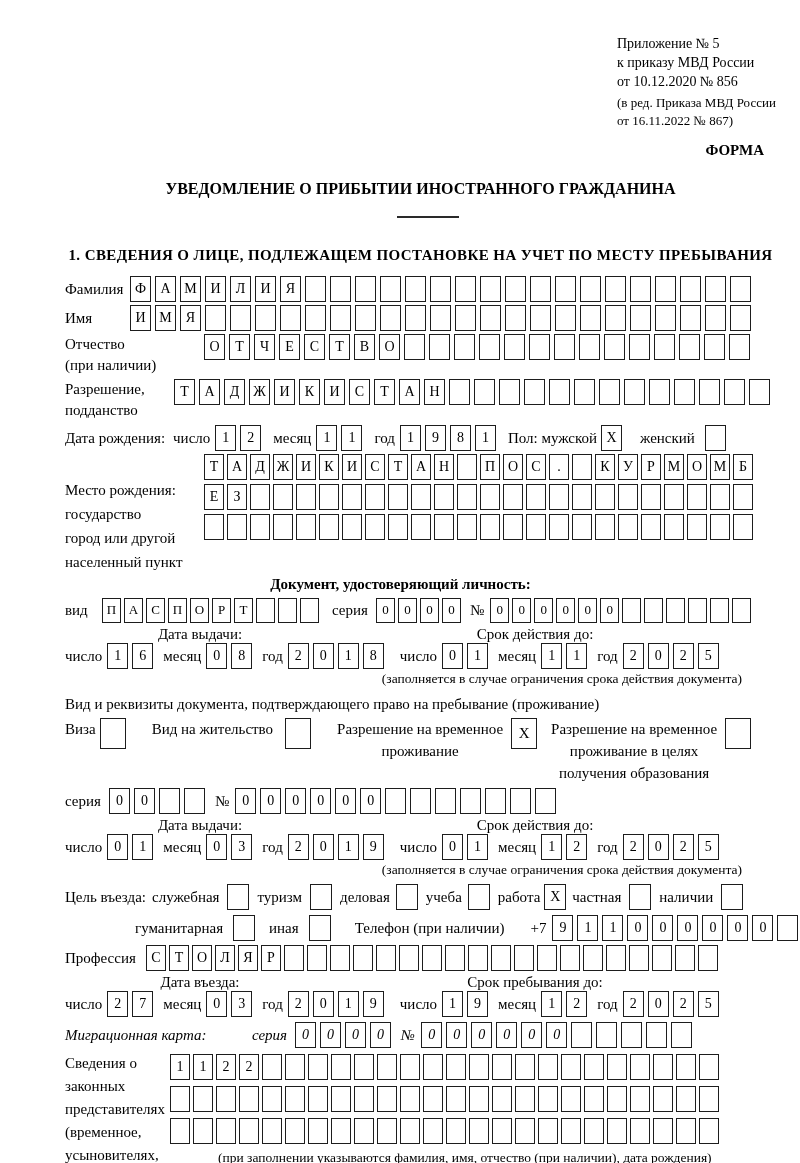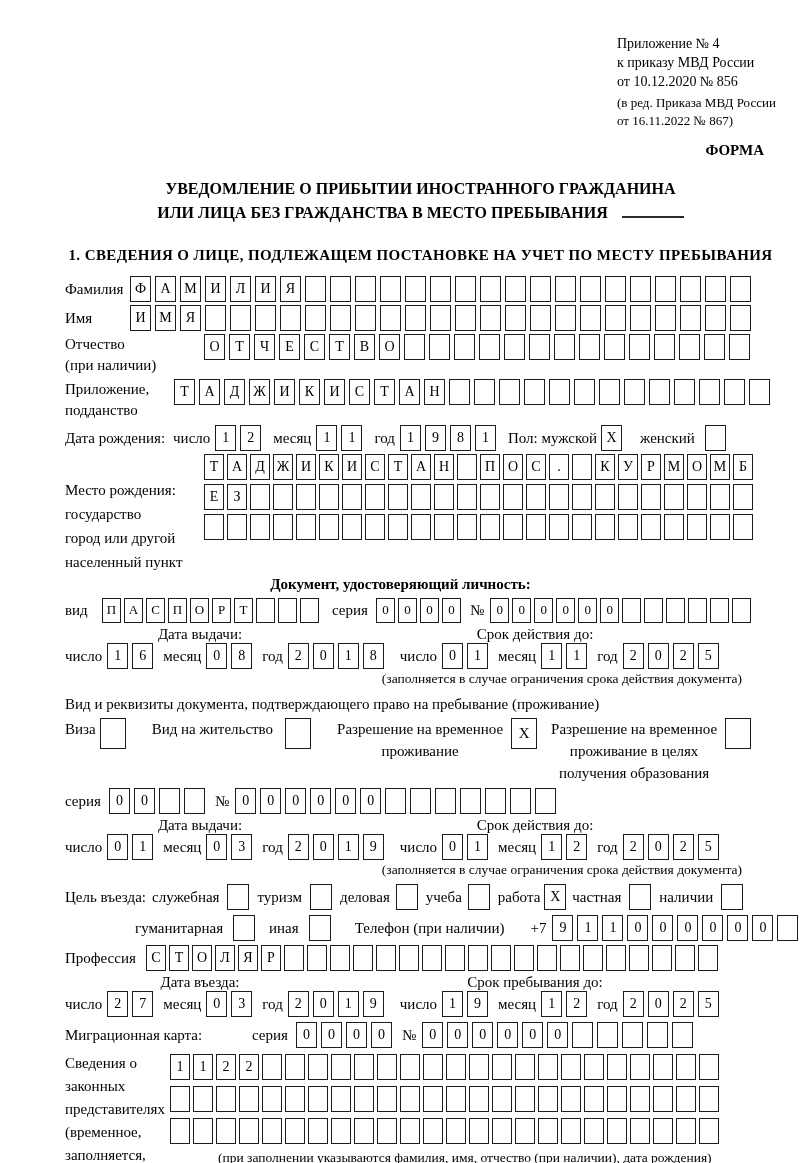--- a/index.html
+++ b/index.html
@@ -55,34 +55,34 @@
   .lblcol { line-height:24px; font-size:15px; flex:none;margin-top:24px; }
   .lblcol6 { line-height:23px; font-size:15px; flex:none; }
   .footnote { font-size:13.5px; margin-left:154px; margin-top:2px; }
 </style>
 </head>
 <body>
 
 <div class="page">
 
   <div class="hdr">
-    <div>Приложение № 4</div>
+    <div>Приложение № 5</div>
     <div>к приказу МВД России</div>
     <div>от 10.12.2020 № 856</div>
     <div class="hdr-sub">
       <div>(в ред. Приказа МВД России</div>
       <div>от 16.11.2022 № 867)</div>
     </div>
   </div>
 
   <div class="forma">ФОРМА</div>
 
   <div class="title">
     <div>УВЕДОМЛЕНИЕ О ПРИБЫТИИ ИНОСТРАННОГО ГРАЖДАНИНА</div>
-    <div><span>ИЛИ ЛИЦА БЕЗ ГРАЖДАНСТВА В МЕСТО ПРЕБЫВАНИЯ</span><span class="t-underline"></span></div>
+    <div><span class="t-underline"></span></div>
   </div>
 
   <div class="sec-heading">1. СВЕДЕНИЯ О ЛИЦЕ, ПОДЛЕЖАЩЕМ ПОСТАНОВКЕ НА УЧЕТ ПО МЕСТУ ПРЕБЫВАНИЯ</div>
 
   <div class="row">
     <span class="lbl w65">Фамилия</span>
     <span class="cells">
         <span class="cell">Ф</span>
         <span class="cell">А</span>
         <span class="cell">М</span>
@@ -168,21 +168,21 @@
         <span class="cell"></span>
         <span class="cell"></span>
         <span class="cell"></span>
         <span class="cell"></span>
         <span class="cell"></span>
       </span>
   </div>
 
   <div class="row">
     <span class="lbl2 w109">
-      <span>Приложение,</span><br>
+      <span>Разрешение,</span><br>
       <span>подданство</span>
     </span>
     <span class="cells">
         <span class="cell">Т</span>
         <span class="cell">А</span>
         <span class="cell">Д</span>
         <span class="cell">Ж</span>
         <span class="cell">И</span>
         <span class="cell">К</span>
         <span class="cell">И</span>
@@ -616,21 +616,21 @@
       <span class="dlbl ml6">год</span>
       <span class="cells">
           <span class="cell">2</span>
           <span class="cell">0</span>
           <span class="cell">2</span>
           <span class="cell">5</span>
         </span>
     </span>
   </div>
 
-  <div class="row center" style="margin-top:5px;">
+  <div class="row center" style="margin-top:5px;font-style:italic;">
     <span class="lbl w142">Миграционная карта:</span>
     <span class="lbl ml45">серия</span>
     <span class="cells ml8">
         <span class="cell">0</span>
         <span class="cell">0</span>
         <span class="cell">0</span>
         <span class="cell">0</span>
       </span>
     <span class="lbl ml6">№</span>
     <span class="cells ml6">
@@ -647,21 +647,21 @@
         <span class="cell"></span>
       </span>
   </div>
 
   <div class="row" style="margin-top:4px; margin-bottom:0;">
     <span class="lblcol6 w105">
       <span>Сведения о</span><br>
       <span>законных</span><br>
       <span>представителях</span><br>
       <span>(временное,</span><br>
-      <span>заполняется,</span><br>
+      <span>усыновителях,</span><br>
       
     </span>
     <span class="rep-rows" style="padding-top:2px;">
       <span class="cells">
           <span class="cell sm">1</span>
           <span class="cell sm">1</span>
           <span class="cell sm">2</span>
           <span class="cell sm">2</span>
           <span class="cell sm"></span>
           <span class="cell sm"></span>

